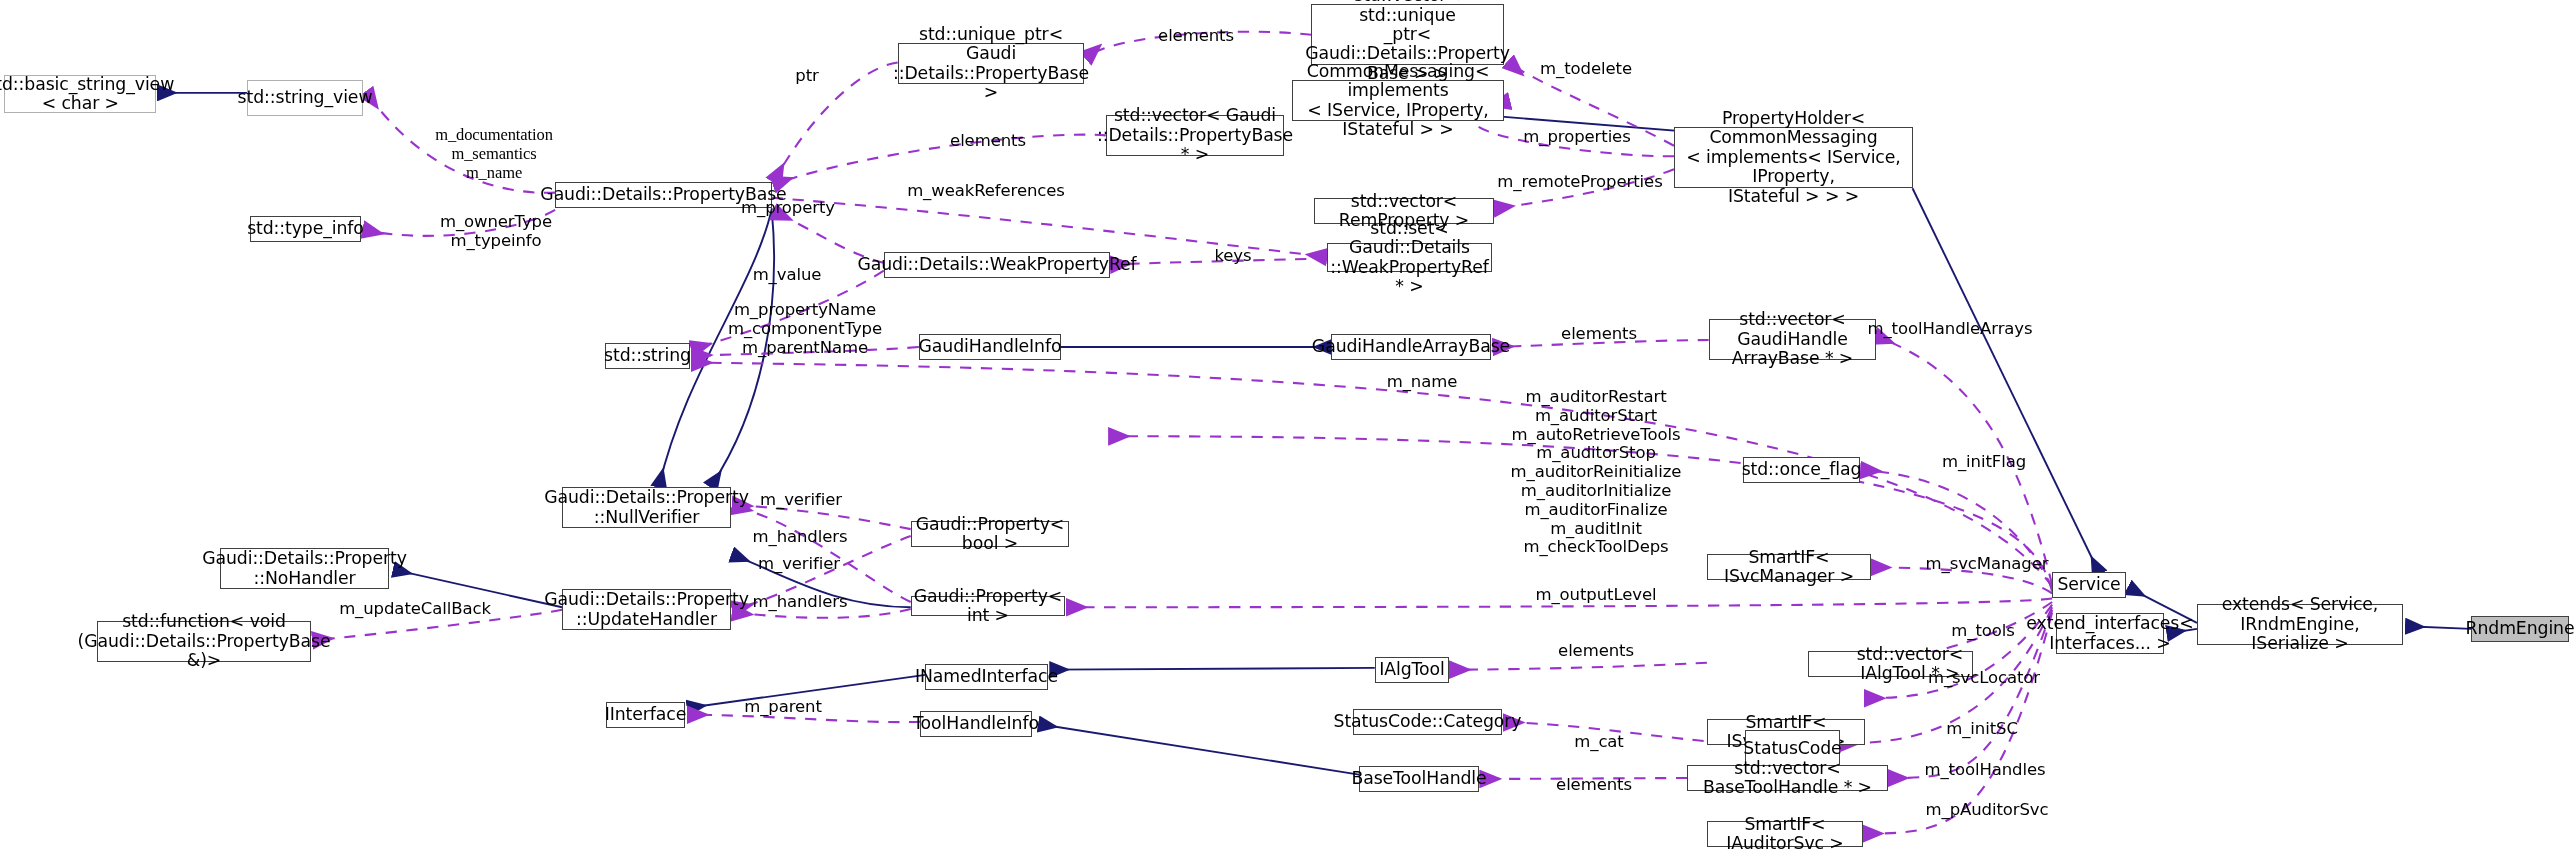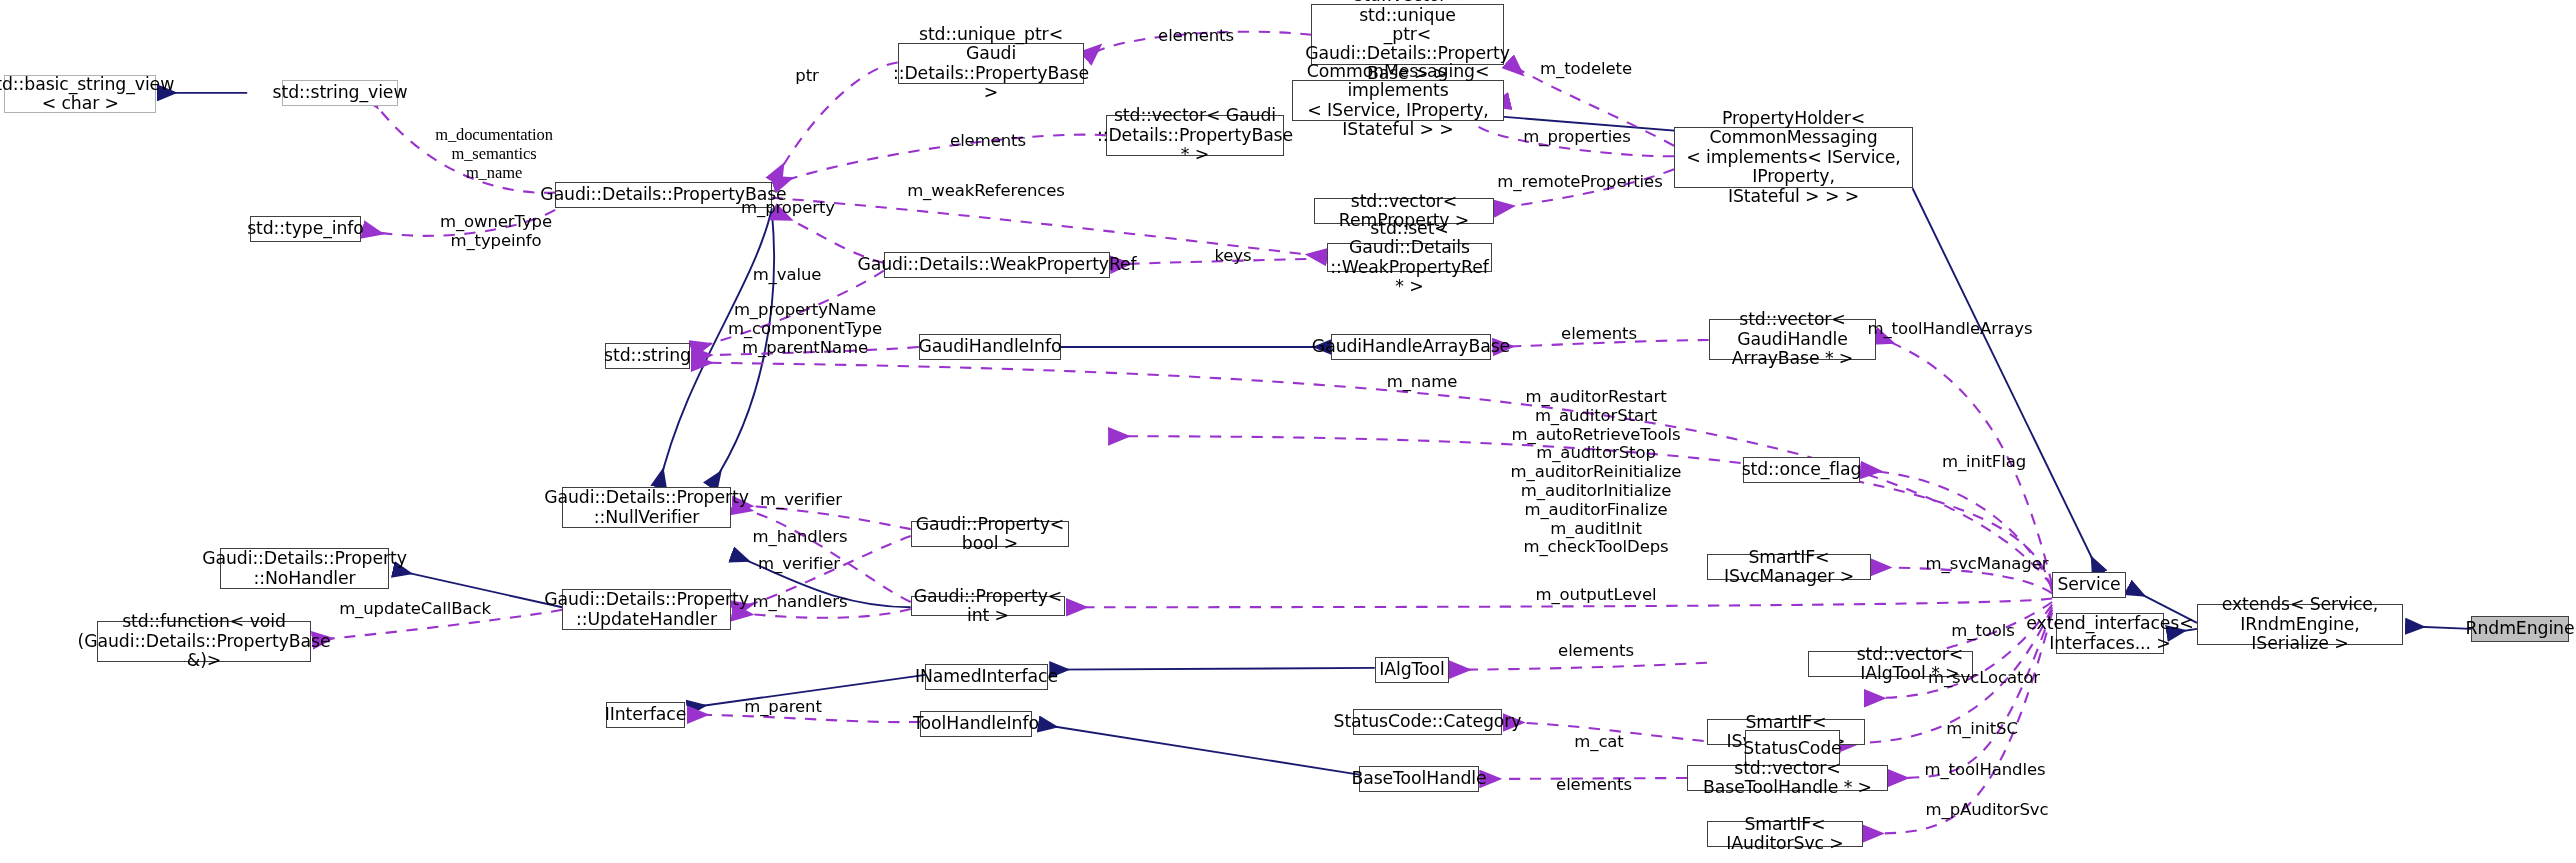--- a/index.html
+++ b/index.html
@@ -109,21 +109,21 @@
       <path d="M2012,857 C1950,857 1820,833 1735,833"></path>
       <path d="M2366,703 C2300,890 2270,897 2178,897"></path>
       <path d="M1945,897 C1880,897 1780,898 1708,898"></path>
       <path d="M2366,706 C2300,955 2250,961 2149,961"></path>
       <path d="M1061,832 C1000,835 880,824 794,824"></path>
     </g>
   </svg>
 
 <div class="node thin" style="left: 4.3px; top: 75px; width: 152px; height: 38px;">std::basic_string_view
 &lt; char &gt;</div>
-    <div class="node thin" style="left: 247px; top: 80px; width: 116px; height: 26px; margin-left: 35px;">std::string_view</div>
+    <div class="node thin" style="left: 247px; top: 80px; width: 116px; height: 36px;">std::string_view</div>
     <div class="node" style="left: 250px; top: 216px; width: 111px; height: 26px;">std::type_info</div>
     <div class="node" style="left: 555px; top: 182px; width: 217px; height: 26px;">Gaudi::Details::PropertyBase</div>
     <div class="node" style="left: 898px; top: 43px; width: 186px; height: 41px;">std::unique_ptr&lt; Gaudi
 ::Details::PropertyBase &gt;</div>
     <div class="node" style="left: 1311px; top: 4.3px; width: 193px; height: 61px;">std::vector&lt; std::unique
 _ptr&lt; Gaudi::Details::Property
 Base &gt; &gt;</div>
     <div class="node" style="left: 1292px; top: 80px; width: 212px; height: 41px;">CommonMessaging&lt; implements
 &lt; IService, IProperty, IStateful &gt; &gt;</div>
     <div class="node" style="left: 1674px; top: 127px; width: 239px; height: 61px;">PropertyHolder&lt; CommonMessaging

